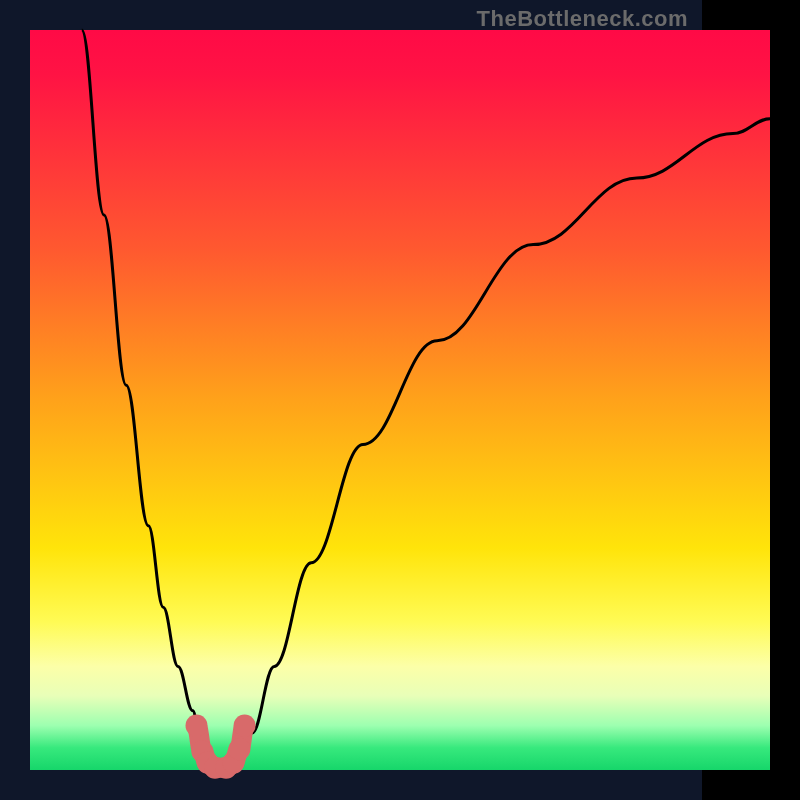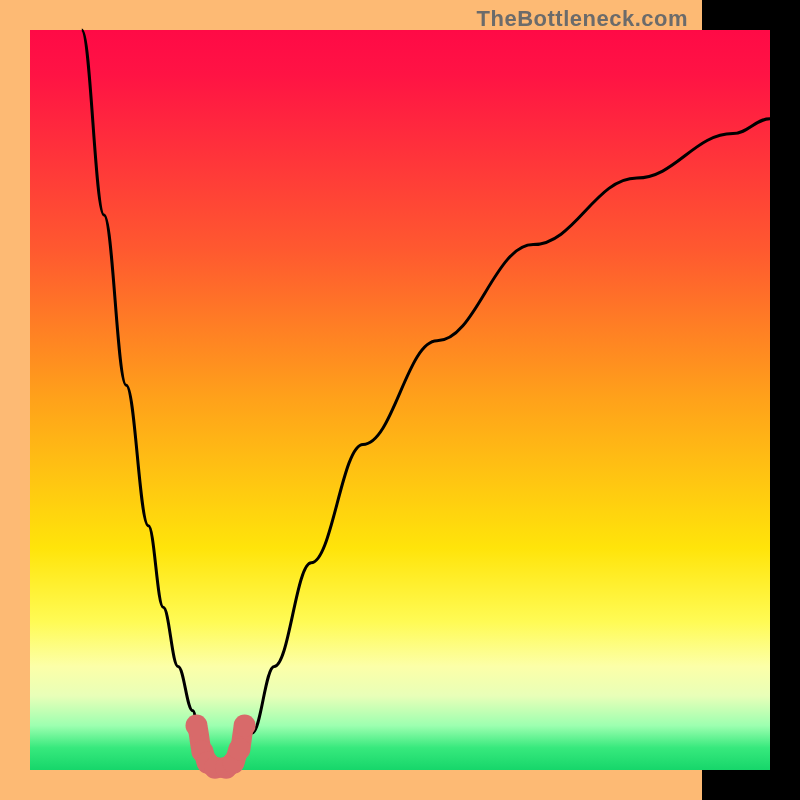--- a/index.html
+++ b/index.html
@@ -9,21 +9,21 @@
     height: 800px;
     background: #000;
     overflow: hidden;
   }
   .frame {
     position: absolute;
     left: 0;
     top: 0;
     width: 702px;
     height: 800px;
-    background: #fdba74;
+    background: #0f172a;
   }
   .plot {
     position: absolute;
     left: 30px;
     top: 30px;
     width: 740px;
     height: 740px;
     background: linear-gradient(to bottom,
       #ff0a46 0%,
       #ff1344 6%,

